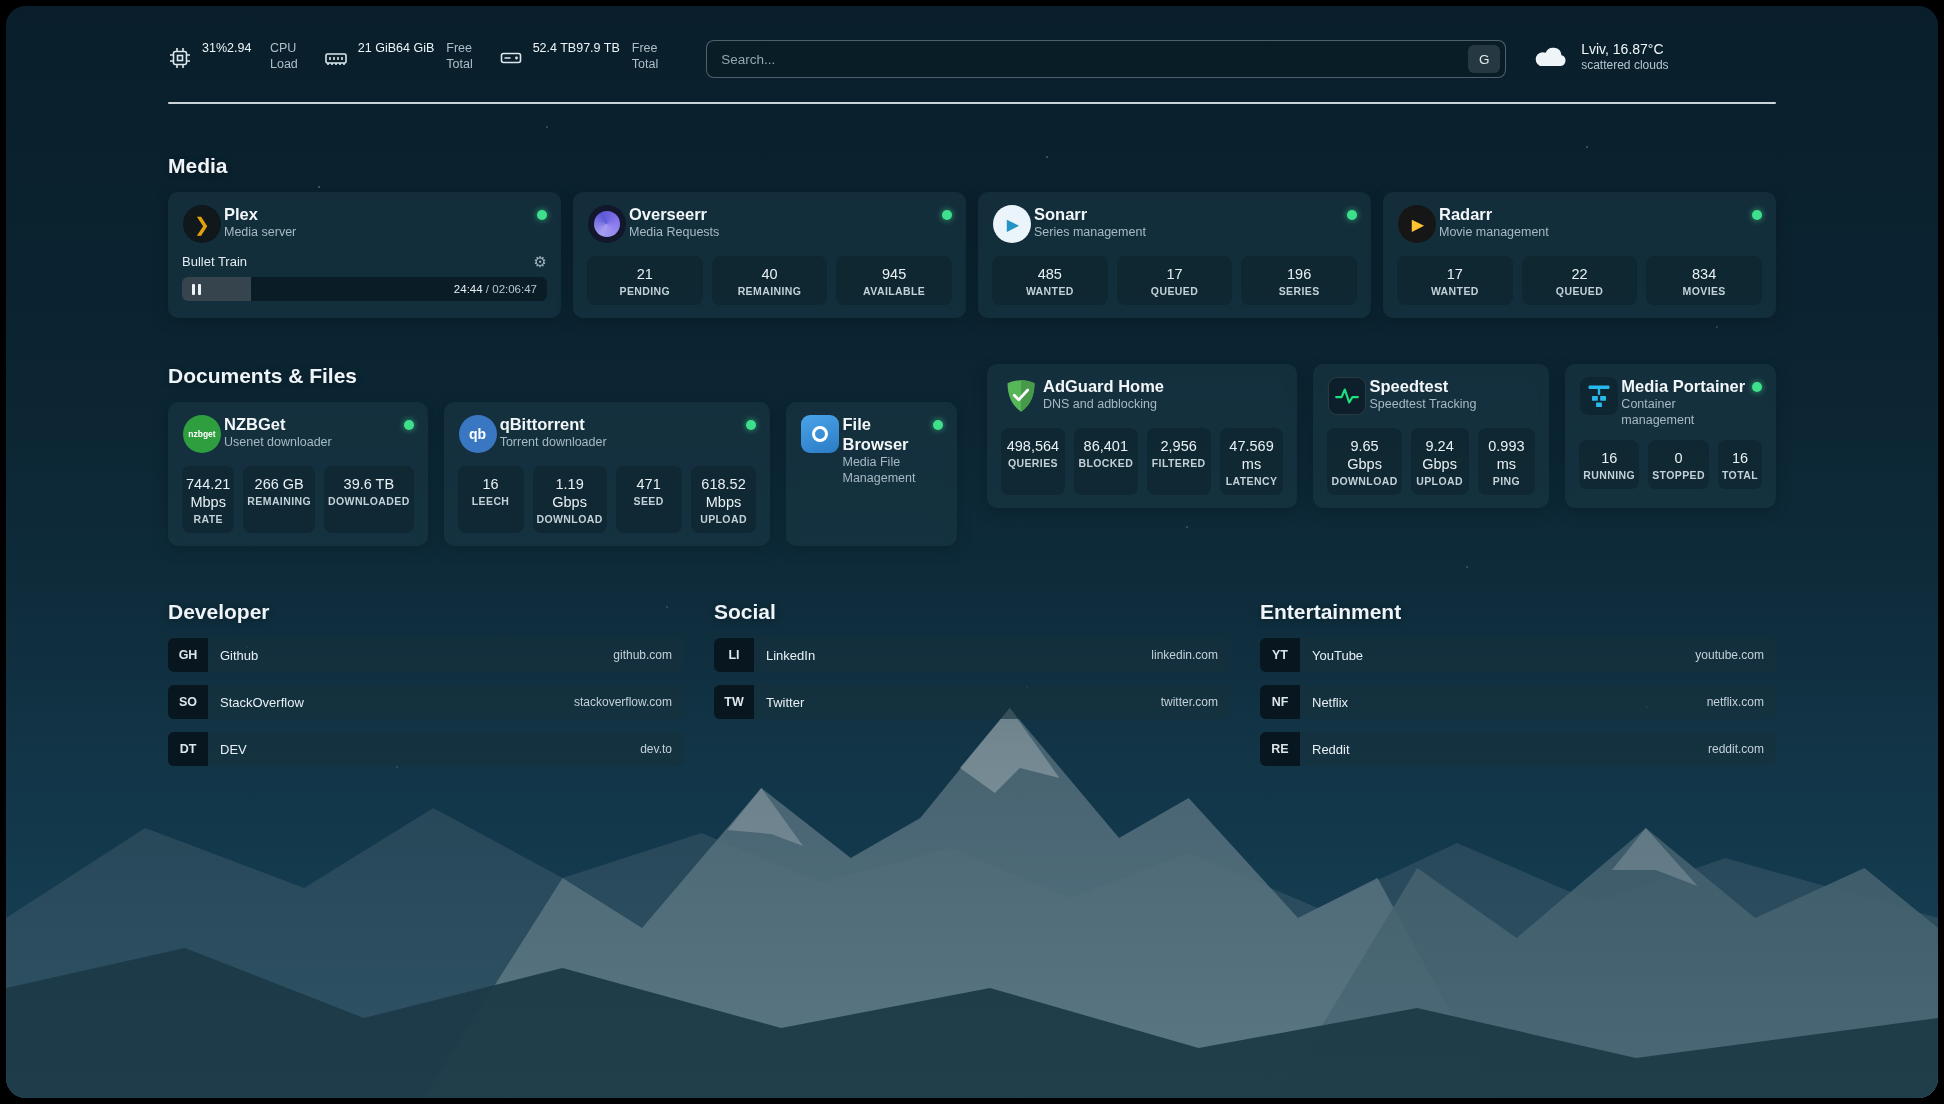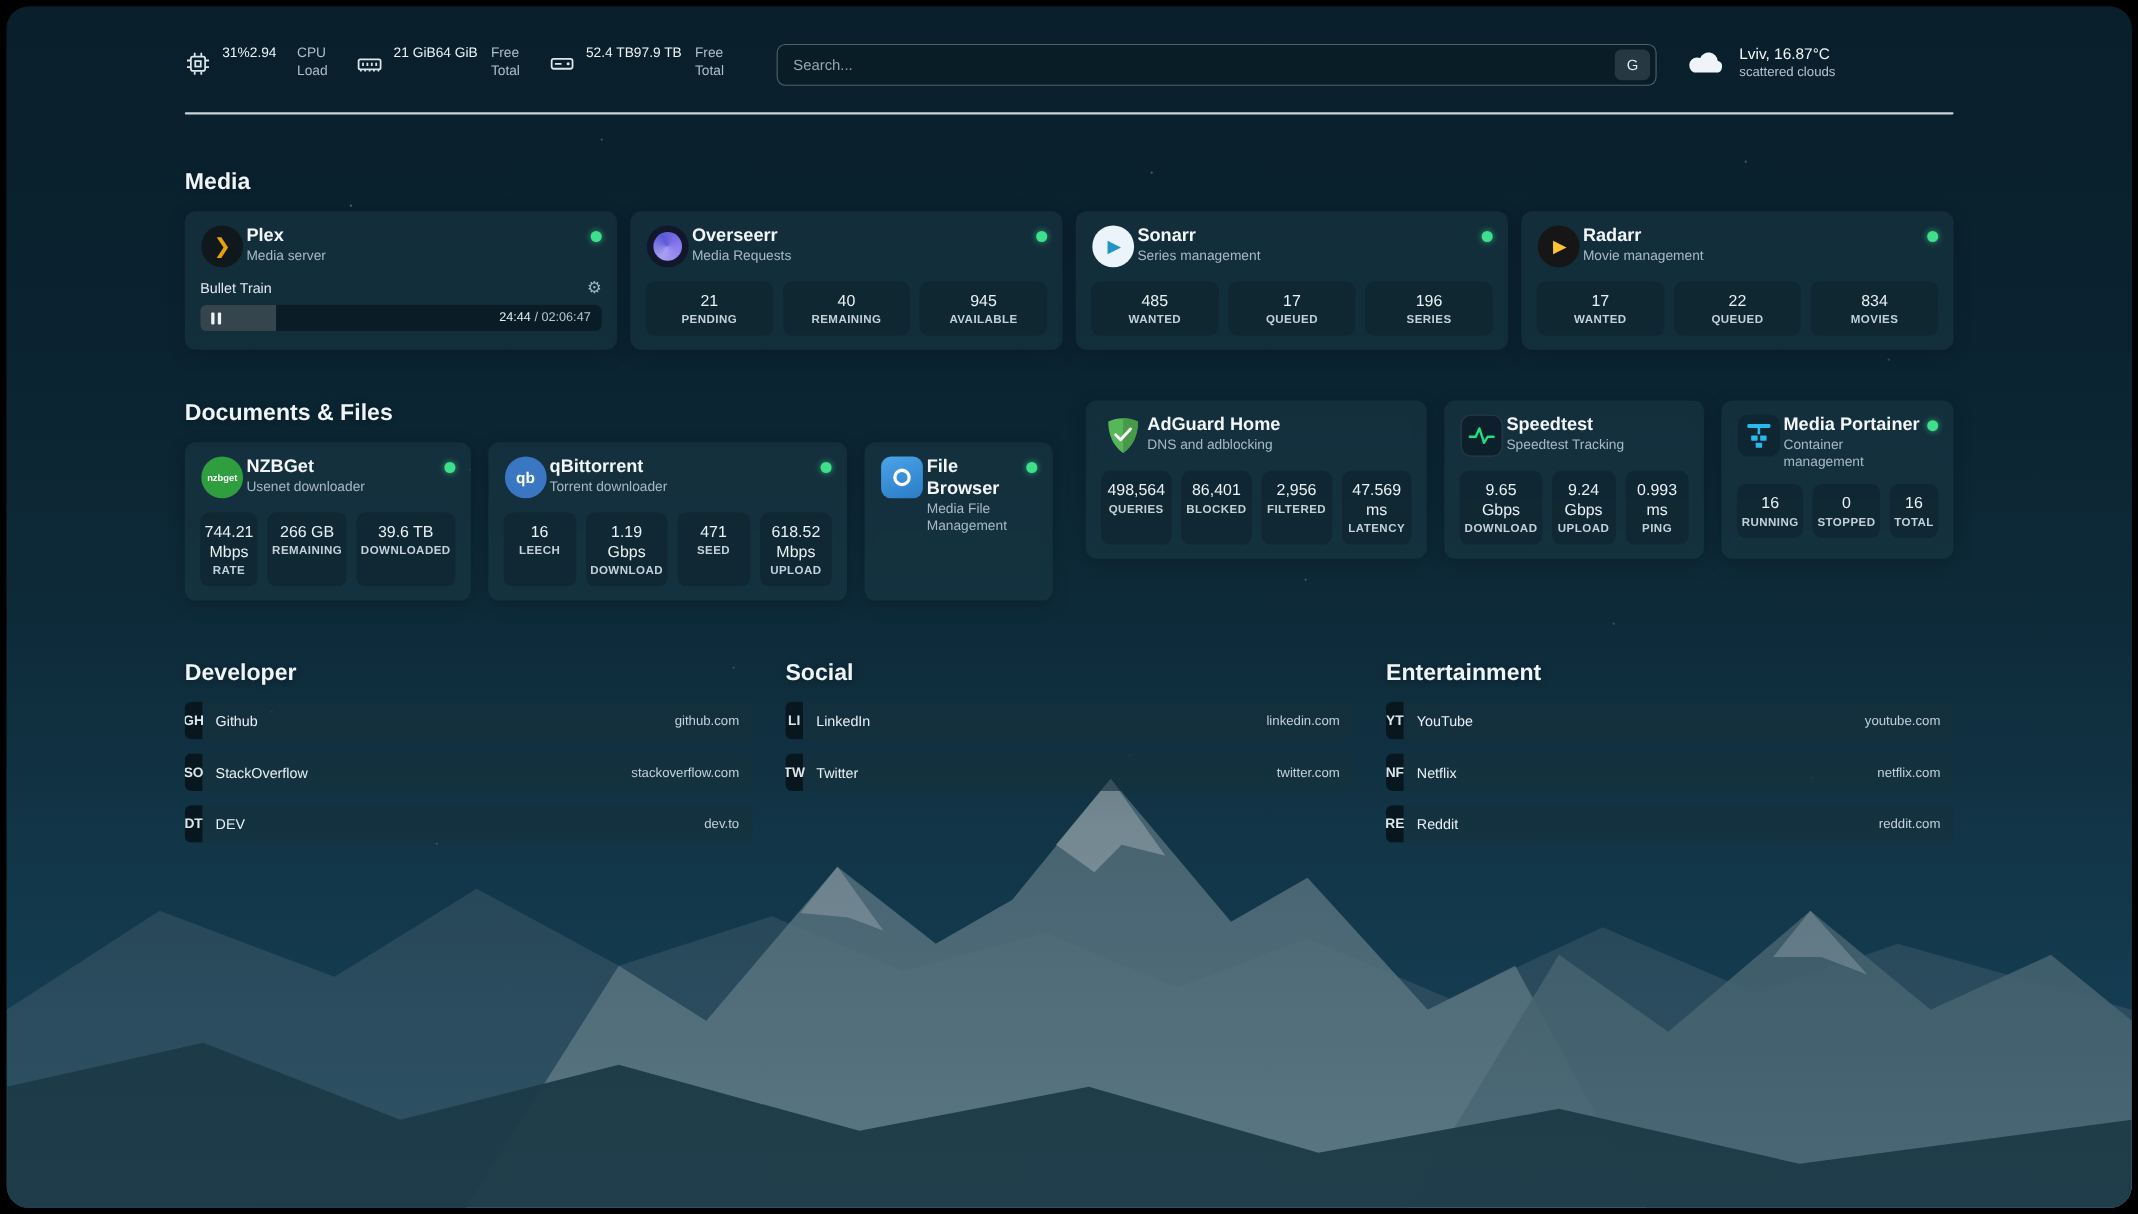--- a/index.html
+++ b/index.html
@@ -105,21 +105,21 @@
   .player-fill { position:absolute; left:0; top:0; bottom:0; background:rgba(255,255,255,.18); }
   .pause-icon { position:relative; display:flex; gap:3px; cursor:pointer; }
   .pause-icon i { width:3px; height:11px; background:#eef4f7; border-radius:1px; display:block; }
   .player-time { position:relative; margin-left:auto; font-size:11.5px; color:#e6edf1; }
   .player-time .dur { color:#b9c8d0; }
 
   
   .bookmarks { display:grid; grid-template-columns:repeat(3,1fr); gap:0 30px; margin-top:54px; }
   .bm-row { display:flex; align-items:stretch; height:34px; margin-bottom:13px; border-radius:6px;
     overflow:hidden; background:rgba(22,48,60,.62); cursor:pointer; }
-  .bm-abbr { width:16px; background:rgba(6,18,26,.85); display:flex; align-items:center;
+  .bm-abbr { width:40px; background:rgba(6,18,26,.85); display:flex; align-items:center;
     justify-content:center; font-size:12.5px; font-weight:600; color:#dbe5ea; flex:none; }
   .bm-name { display:flex; align-items:center; padding:0 12px; font-size:13px; color:#e8f0f4; }
   .bm-url { margin-left:auto; display:flex; align-items:center; padding:0 12px; font-size:12px; color:#c3d1d8; }
 </style>
 </head>
 <body>
 
 <div class="screen">
   <svg class="mountains" viewBox="0 0 1944 480" preserveAspectRatio="none">
     <polygon fill="#5d7888" opacity="0.55" points="0,300 140,210 300,270 430,190 560,260 700,215 820,265 950,230 1070,280 1190,235 1320,290 1460,225 1600,285 1730,240 1944,300 1944,480 0,480"></polygon>

